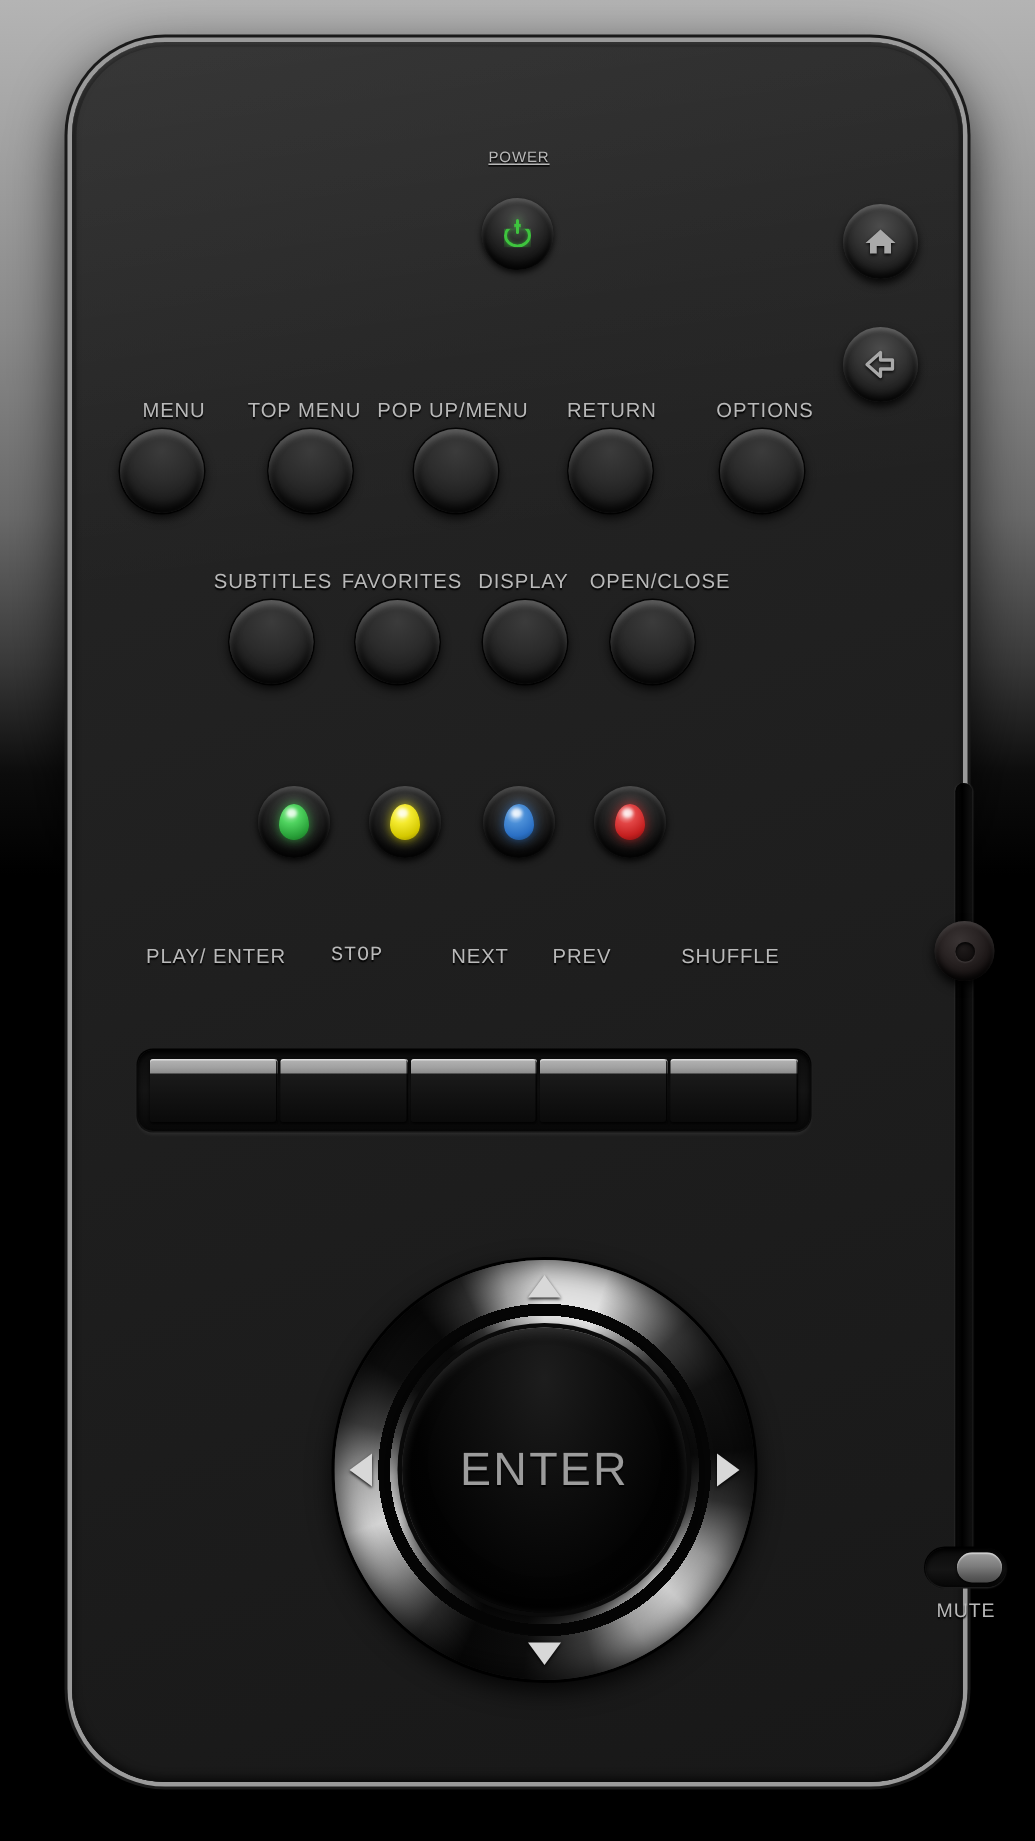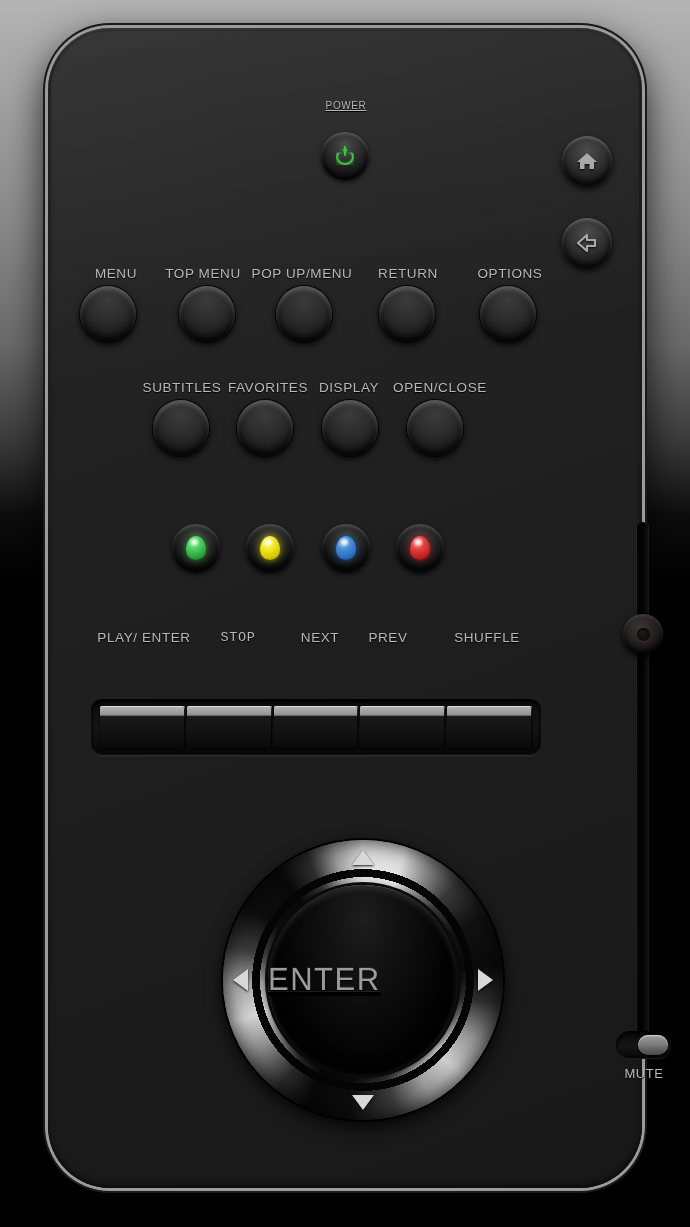--- a/index.html
+++ b/index.html
@@ -196,21 +196,21 @@
     left:50%; top:50%;
     width:190px; height:190px;
     margin:-95px 0 0 -95px;
     border-radius:50%;
     background:radial-gradient(ellipse at 50% 18%, #1d1d1d 0%, #101010 30%, #030303 65%, #000 100%);
     box-shadow:
       inset 0 3px 7px rgba(255,255,255,.14),
       inset 0 -6px 14px rgba(0,0,0,.95),
       0 0 0 3px #0a0a0a,
       0 3px 10px rgba(0,0,0,.9);
-    display:flex; align-items:center; text-decoration:underline;
+    display:flex; align-items:center; justify-content:center;
   }
   #enter-label {
     color:#9c9c9c;
     font-size:31px;
     letter-spacing:1.5px;
     text-shadow:0 1px 1px #000, 0 -1px 0 rgba(255,255,255,.08);
   }
   .arrow { position:absolute; width:0; height:0; filter:drop-shadow(0 1px 1px rgba(0,0,0,.9)); }
   .arrow.up {
     left:50%; top:10px; margin-left:-11px;

